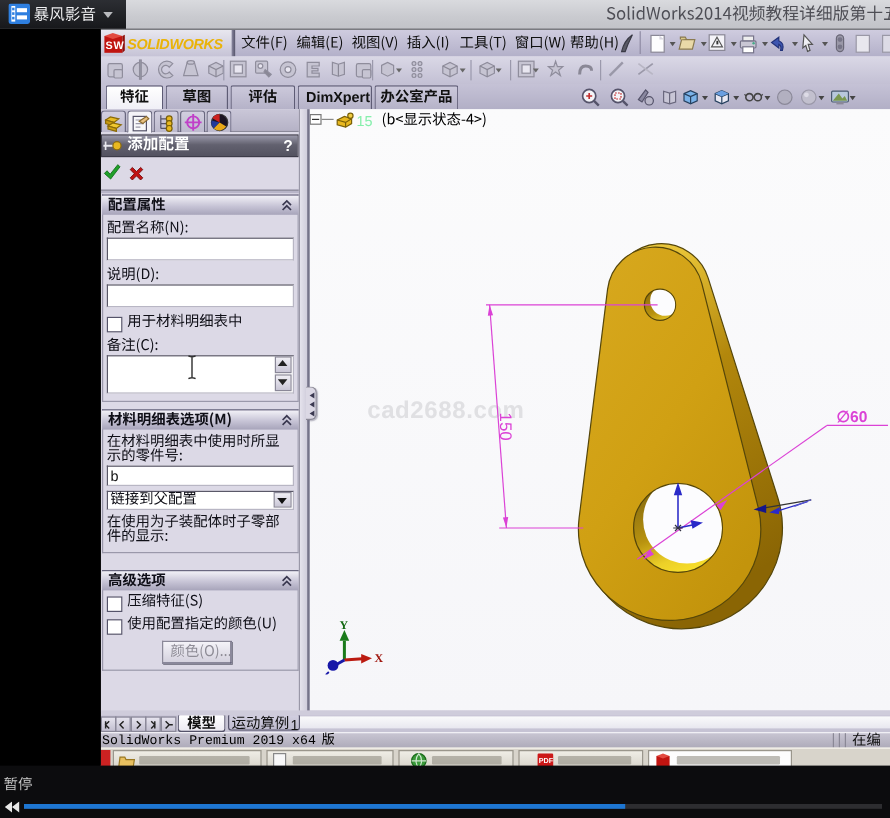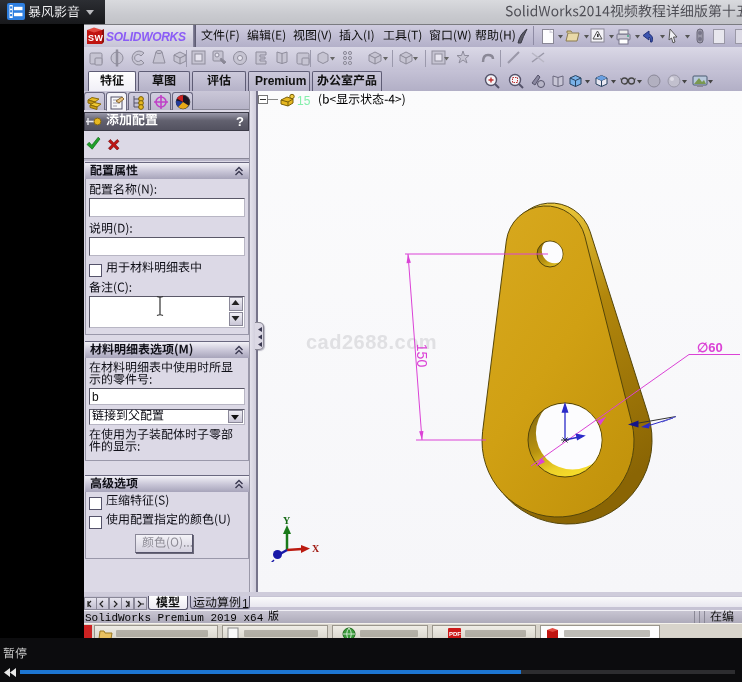--- a/index.html
+++ b/index.html
@@ -23,21 +23,21 @@
   </svg>
 <div style="position:absolute;left:84px;top:25px;width:658px;height:22px;background:linear-gradient(#cfccdf,#b3b0c9)"></div>
 <div style="position:absolute;left:84px;top:25px;width:112px;height:22px;background:linear-gradient(#e8e7ef,#c6c3d6)"></div>
 <svg style="position:absolute;left:86px;top:27px" width="19" height="19">
       <rect x="1" y="3" width="15" height="14" fill="#c01410"></rect>
       <path d="M1 3 L8 0.5 L16 3 L8 5.5 Z" fill="#e24a40"></path>
       <path d="M16 3 L16 17 L18 15 L18 2 Z" fill="#8f0e0a"></path>
       <text x="2" y="14" font-family="Liberation Sans" font-size="9" font-weight="bold" fill="#fff">S</text>
       <text x="8.6" y="14" font-family="Liberation Sans" font-size="9" font-weight="bold" fill="#fff">W</text>
     </svg>
-<div style="position:absolute;left:106px;top:30px;width:90px;height:15px;font:italic bold 12px 'Liberation Sans',sans-serif;color:#8b5cf6;letter-spacing:-0.3px">SOLIDWORKS</div>
+<div style="position:absolute;left:106px;top:30px;width:90px;height:15px;font:italic bold 12px 'Liberation Sans',sans-serif;color:#eab308;letter-spacing:-0.3px">SOLIDWORKS</div>
 <div style="position:absolute;left:193px;top:25px;width:3px;height:22px;background:linear-gradient(90deg,#8a88a0,#55536a)"></div>
 <svg style="position:absolute;left:201px;top:30px;overflow:visible" width="40" height="15">
     <path d="M5.1 -0.3C5.4 0.3 5.8 1.1 6 1.6L7 1.3C6.8 0.8 6.4 0 6 -0.6ZM0.6 1.6V2.5H2.5C3.2 4.3 4.1 5.9 5.4 7.2C4 8.3 2.4 9.1 0.4 9.7C0.6 9.9 0.9 10.3 1 10.5C3 9.9 4.7 9 6 7.8C7.4 9 9 9.9 11 10.5C11.1 10.2 11.4 9.8 11.6 9.6C9.7 9.2 8.1 8.3 6.7 7.2C7.9 6 8.9 4.4 9.6 2.5H11.4V1.6ZM6 6.6C4.9 5.4 4 4.1 3.4 2.5H8.5C7.9 4.1 7.1 5.5 6 6.6Z M15.8 5.5V6.4H19.2V10.6H20.1V6.4H23.4V5.5H20.1V2.9H22.9V2H20.1V-0.3H19.2V2H17.6C17.8 1.4 17.9 0.9 18 0.3L17.2 0.1C16.9 1.7 16.4 3.2 15.7 4.2C15.9 4.3 16.3 4.6 16.5 4.7C16.8 4.2 17.1 3.6 17.4 2.9H19.2V5.5ZM15.2 -0.4C14.6 1.4 13.5 3.2 12.4 4.4C12.5 4.6 12.8 5 12.9 5.2C13.3 4.8 13.6 4.4 14 3.8V10.5H14.9V2.4C15.3 1.6 15.7 0.7 16.1 -0.2Z M26.9 12 27.5 11.7C26.5 9.9 26 7.9 26 5.9C26 3.8 26.5 1.8 27.5 0.1L26.9 -0.2C25.8 1.6 25.1 3.5 25.1 5.9C25.1 8.2 25.8 10.2 26.9 12Z M29.3 9.6H30.4V5.7H33.7V4.7H30.4V1.7H34.3V0.8H29.3Z M35.9 12C37 10.2 37.6 8.2 37.6 5.9C37.6 3.5 37 1.6 35.9 -0.2L35.2 0.1C36.2 1.8 36.7 3.8 36.7 5.9C36.7 7.9 36.2 9.9 35.2 11.7Z" fill="#111"></path>
   </svg>
 <svg style="position:absolute;left:247px;top:30px;overflow:visible" width="41" height="15">
     <path d="M0.5 9 0.7 9.8C1.7 9.4 2.9 8.9 4.2 8.4L4 7.6C2.7 8.1 1.4 8.7 0.5 9ZM0.7 4.5C0.9 4.4 1.2 4.4 2.5 4.2C2 5 1.6 5.6 1.4 5.8C1 6.3 0.8 6.6 0.5 6.6C0.6 6.8 0.8 7.2 0.8 7.4C1 7.3 1.4 7.2 4.1 6.5C4 6.3 4 6 4 5.8L2 6.2C2.9 5.1 3.7 3.8 4.4 2.4L3.6 2C3.4 2.5 3.2 3 2.9 3.4L1.6 3.5C2.3 2.5 3 1.1 3.4 -0.2L2.6 -0.5C2.1 1 1.3 2.6 1.1 3C0.9 3.4 0.7 3.6 0.5 3.7C0.6 3.9 0.7 4.3 0.7 4.5ZM7.5 5.4V7.2H6.5V5.4ZM8.1 5.4H9V7.2H8.1ZM5.8 4.7V10.5H6.5V7.9H7.5V10.2H8.1V7.9H9V10.2H9.6V7.9H10.5V9.7C10.5 9.8 10.4 9.8 10.3 9.8C10.2 9.8 10 9.8 9.8 9.8C9.9 10 9.9 10.3 10 10.5C10.4 10.5 10.7 10.5 10.9 10.3C11.1 10.2 11.2 10 11.2 9.7V4.6L10.5 4.7ZM9.6 5.4H10.5V7.2H9.6ZM7.3 -0.3C7.5 0 7.6 0.5 7.8 0.8H5V3.4C5 5.3 4.9 7.9 3.8 9.9C3.9 9.9 4.3 10.2 4.5 10.4C5.6 8.4 5.8 5.6 5.8 3.6H11V0.8H8.7C8.6 0.4 8.4 -0.1 8.1 -0.6ZM5.8 1.6H10.2V2.9H5.8Z M18.6 0.6H21.8V1.8H18.6ZM17.8 -0.1V2.5H22.7V-0.1ZM13 5.6C13.1 5.5 13.4 5.4 13.8 5.4H14.9V7.2L12.5 7.6L12.7 8.5L14.9 8V10.5H15.8V7.8L17.1 7.6L17.1 6.8L15.8 7V5.4H16.9V4.6H15.8V2.8H14.9V4.6H13.8C14.1 3.8 14.4 2.8 14.7 1.8H16.9V0.9H15C15.1 0.5 15.2 0.1 15.2 -0.3L14.4 -0.5C14.3 -0 14.2 0.5 14.1 0.9H12.6V1.8H13.9C13.6 2.8 13.4 3.6 13.3 3.9C13.1 4.4 12.9 4.8 12.7 4.8C12.8 5 12.9 5.4 13 5.6ZM21.8 3.9V5H18.7V3.9ZM16.8 8.7 16.9 9.5 21.8 9.1V10.6H22.6V9L23.5 9L23.5 8.2L22.6 8.3V3.9H23.4V3.2H17.1V3.9H17.9V8.6ZM21.8 5.7V6.7H18.7V5.7ZM21.8 7.4V8.3L18.7 8.6V7.4Z M26.9 12 27.5 11.7C26.5 9.9 26 7.9 26 5.9C26 3.8 26.5 1.8 27.5 0.1L26.9 -0.2C25.8 1.6 25.1 3.5 25.1 5.9C25.1 8.2 25.8 10.2 26.9 12Z M29.3 9.6H34.5V8.7H30.4V5.4H33.7V4.5H30.4V1.7H34.3V0.8H29.3Z M36.3 12C37.4 10.2 38.1 8.2 38.1 5.9C38.1 3.5 37.4 1.6 36.3 -0.2L35.6 0.1C36.7 1.8 37.2 3.8 37.2 5.9C37.2 7.9 36.7 9.9 35.6 11.7Z" fill="#111"></path>
   </svg>
 <svg style="position:absolute;left:293px;top:30px;overflow:visible" width="41" height="15">
     <path d="M5.4 0.1V6.5H6.3V0.9H10V6.5H10.9V0.1ZM1.8 -0C2.3 0.4 2.7 1.1 3 1.5L3.7 1C3.5 0.6 3 1.8e-15 2.5 -0.5ZM7.6 1.8V4.2C7.6 6 7.3 8.3 4.2 9.9C4.4 10 4.7 10.4 4.8 10.6C6.6 9.6 7.6 8.3 8.1 7V9.4C8.1 10.2 8.4 10.4 9.2 10.4H10.3C11.3 10.4 11.5 9.9 11.6 8C11.4 7.9 11.1 7.8 10.8 7.6C10.8 9.4 10.7 9.7 10.3 9.7H9.3C9 9.7 8.9 9.6 8.9 9.3V6.3H8.3C8.5 5.6 8.5 4.8 8.5 4.2V1.8ZM0.8 1.6V2.4H3.7C3 3.9 1.7 5.4 0.5 6.3C0.6 6.4 0.8 6.9 0.9 7.2C1.4 6.8 1.8 6.4 2.3 5.9V10.5H3.1V5.4C3.6 5.9 4.1 6.6 4.3 7L4.9 6.3C4.7 6 3.8 5 3.4 4.5C3.9 3.7 4.4 2.8 4.8 1.9L4.3 1.5L4.1 1.6Z M16.5 6.3C17.5 6.5 18.7 6.9 19.4 7.2L19.7 6.6C19.1 6.3 17.8 5.9 16.9 5.7ZM15.3 7.8C17 8 19 8.5 20.2 8.9L20.6 8.2C19.4 7.8 17.3 7.3 15.7 7.2ZM13 0V10.6H13.9V10.1H22.1V10.6H23V0ZM13.9 9.3V0.9H22.1V9.3ZM17 1.1C16.4 2.1 15.3 3 14.3 3.6C14.5 3.8 14.8 4 14.9 4.2C15.3 3.9 15.7 3.6 16 3.3C16.4 3.7 16.8 4.1 17.3 4.4C16.3 4.9 15.2 5.2 14.1 5.4C14.2 5.6 14.4 6 14.5 6.2C15.7 5.9 17 5.5 18.1 4.8C19.1 5.4 20.2 5.8 21.4 6C21.5 5.8 21.7 5.5 21.9 5.4C20.8 5.2 19.8 4.8 18.8 4.4C19.7 3.8 20.5 3.1 21 2.3L20.5 2L20.3 2.1H17.2C17.4 1.8 17.6 1.6 17.7 1.4ZM16.5 2.8 16.6 2.8H19.7C19.3 3.2 18.7 3.6 18.1 4C17.5 3.7 16.9 3.3 16.5 2.8Z M26.9 12 27.5 11.7C26.5 9.9 26 7.9 26 5.9C26 3.8 26.5 1.8 27.5 0.1L26.9 -0.2C25.8 1.6 25.1 3.5 25.1 5.9C25.1 8.2 25.8 10.2 26.9 12Z M30.9 9.6H32.2L35 0.8H33.8L32.4 5.6C32.1 6.6 31.9 7.4 31.6 8.5H31.5C31.2 7.4 31 6.6 30.7 5.6L29.2 0.8H28.1Z M36.1 12C37.2 10.2 37.9 8.2 37.9 5.9C37.9 3.5 37.2 1.6 36.1 -0.2L35.5 0.1C36.5 1.8 37 3.8 37 5.9C37 7.9 36.5 9.9 35.5 11.7Z" fill="#111"></path>
   </svg>
@@ -255,21 +255,21 @@
   </svg>
 <div style="position:absolute;left:138px;top:71px;width:52px;height:20px;background:linear-gradient(#ccc9db,#b5b2c8);border:1px solid #5e5c75;border-bottom:none;border-radius:2px 2px 0 0;box-sizing:border-box"></div>
 <svg style="position:absolute;left:152.0px;top:75px;overflow:visible" width="26" height="15">
     <path d="M3.2 5.1H8.7V5.8H3.2ZM3.2 3.4H8.7V4.1H3.2ZM1.8 2.3V6.9H5.2V7.6H0.6V8.9H5.2V10.7H6.7V8.9H11.4V7.6H6.7V6.9H10.2V2.3ZM0.7 0.1V1.4H3.2V2.1H4.6V1.4H7.4V2.1H8.8V1.4H11.4V0.1H8.8V-0.6H7.4V0.1H4.6V-0.6H3.2V0.1Z M12.9 -0.1V10.7H14.2V10.2H21.7V10.7H23.2V-0.1ZM15.2 7.9C16.8 8.1 18.8 8.6 20 9H14.2V5.4C14.4 5.7 14.7 6.1 14.8 6.4C15.4 6.2 16.1 6 16.7 5.8L16.3 6.4C17.3 6.6 18.6 7 19.3 7.4L19.9 6.5C19.2 6.2 18.1 5.8 17.1 5.6C17.4 5.5 17.8 5.3 18.1 5.2C19 5.6 20 6 21.1 6.2C21.2 6 21.5 5.6 21.7 5.3V9H20.1L20.7 8C19.5 7.6 17.5 7.2 15.8 7ZM16.8 1.2C16.3 2 15.3 2.9 14.3 3.4C14.6 3.6 15 4.1 15.2 4.3C15.5 4.1 15.7 4 16 3.8C16.2 4 16.5 4.2 16.8 4.4C16 4.8 15.1 5 14.2 5.2V1.2ZM17 1.2H21.7V5.1C20.9 5 20 4.8 19.3 4.5C20.1 3.9 20.8 3.2 21.3 2.5L20.5 2L20.3 2.1H17.6C17.8 1.9 17.9 1.7 18 1.5ZM18 3.9C17.6 3.7 17.2 3.4 16.9 3.1H19.2C18.9 3.4 18.5 3.7 18 3.9Z" fill="#111"></path>
   </svg>
 <div style="position:absolute;left:192px;top:71px;width:54px;height:20px;background:linear-gradient(#ccc9db,#b5b2c8);border:1px solid #5e5c75;border-bottom:none;border-radius:2px 2px 0 0;box-sizing:border-box"></div>
 <svg style="position:absolute;left:207.0px;top:75px;overflow:visible" width="26" height="15">
     <path d="M9.9 1.8C9.7 2.7 9.5 3.9 9.2 4.6L10.3 4.9C10.6 4.2 10.9 3.1 11.2 2.1ZM4.5 2.1C4.8 3 5.1 4.1 5.1 4.9L6.4 4.6C6.3 3.8 6.1 2.7 5.8 1.8ZM0.9 0.5C1.5 1.1 2.4 1.9 2.8 2.4L3.7 1.5C3.3 0.9 2.4 0.2 1.8 -0.4ZM4.3 -0V1.3H7.1V5.4H4V6.7H7.1V10.7H8.6V6.7H11.6V5.4H8.6V1.3H11.2V-0ZM0.4 3.1V4.5H1.8V8.3C1.8 8.8 1.5 9.2 1.2 9.3C1.5 9.6 1.8 10.2 1.9 10.5C2.1 10.2 2.5 9.9 4.5 8.2C4.4 7.9 4.1 7.3 4 7L3.2 7.7V3.1L1.8 3.1Z M14.9 -0.6C14.3 1.2 13.2 2.9 12.2 4C12.4 4.3 12.8 5.1 12.9 5.5C13.2 5.2 13.4 4.9 13.7 4.6V10.7H15.1V2.4C15.5 1.6 15.9 0.7 16.3 -0.1ZM15.9 1.9V3.2H18.9V5.3H16.5V10.7H17.9V10.2H21.5V10.6H23V5.3H20.4V3.2H23.6V1.9H20.4V-0.6H18.9V1.9ZM17.9 8.8V6.7H21.5V8.8Z" fill="#111"></path>
   </svg>
 <div style="position:absolute;left:248px;top:71px;width:62px;height:20px;background:linear-gradient(#ccc9db,#b5b2c8);border:1px solid #5e5c75;border-bottom:none;border-radius:2px 2px 0 0;box-sizing:border-box"></div>
-<div style="position:absolute;left:255px;top:74px;width:62px;height:14px;font:bold 12px 'Liberation Sans',sans-serif;color:#111">Premium</div>
+<div style="position:absolute;left:255px;top:74px;width:62px;height:14px;font:bold 12px 'Liberation Sans',sans-serif;color:#111">DimXpert</div>
 <div style="position:absolute;left:312px;top:71px;width:70px;height:20px;background:linear-gradient(#ccc9db,#b5b2c8);border:1px solid #5e5c75;border-bottom:none;border-radius:2px 2px 0 0;box-sizing:border-box"></div>
 <svg style="position:absolute;left:317.0px;top:75px;overflow:visible" width="62" height="15">
     <path d="M1.9 3.6C1.5 4.7 0.9 5.9 0.2 6.7L1.6 7.5C2.2 6.6 2.8 5.2 3.2 4.1ZM4.2 -0.6V1.5H1V2.9H4.2C4.1 5.1 3.4 7.8 0.4 9.6C0.8 9.8 1.3 10.4 1.6 10.8C5 8.7 5.7 5.5 5.8 2.9H7.7C7.5 6.8 7.4 8.4 7 8.8C6.9 8.9 6.7 9 6.5 9C6.2 9 5.5 9 4.8 8.9C5.1 9.3 5.3 10 5.3 10.4C6 10.5 6.8 10.5 7.2 10.4C7.8 10.3 8.1 10.2 8.5 9.7C8.9 9.2 9.1 7.7 9.2 4.2C9.7 5.3 10.1 6.8 10.3 7.7L11.7 7.1C11.5 6.2 10.9 4.6 10.4 3.4L9.2 3.8L9.3 2.2C9.3 2 9.3 1.5 9.3 1.5H5.8V-0.6Z M15.6 -0.3C14.9 1.4 13.8 3.1 12.5 4.1C12.8 4.3 13.5 4.9 13.8 5.1C15.1 4 16.4 2.1 17.1 0.1ZM20.3 -0.4 18.9 0.2C19.8 1.9 21.2 3.9 22.5 5.1C22.7 4.7 23.3 4.2 23.7 3.9C22.5 2.8 21 1.1 20.3 -0.4ZM13.8 10.1C14.4 9.8 15.2 9.8 21 9.3C21.4 9.8 21.6 10.3 21.8 10.7L23.2 9.9C22.7 8.8 21.5 7.1 20.5 5.7L19.1 6.4C19.5 6.9 19.9 7.4 20.2 8L15.7 8.3C16.8 7 18 5.3 18.9 3.7L17.2 3C16.4 5 14.9 7.1 14.4 7.6C13.9 8.1 13.6 8.4 13.3 8.6C13.5 9 13.7 9.8 13.8 10.1Z M25.8 6.8V8.1H29.2V9.1H24.7V10.3H35.4V9.1H30.7V8.1H34.4V6.8H30.7V5.9H29.2V6.8ZM29 -0.4C29.1 -0.1 29.3 0.1 29.4 0.4H24.7V2.7H26.1V3.6H27.8C27.4 4.1 26.9 4.4 26.7 4.5C26.4 4.8 26.1 4.9 25.9 5C26 5.3 26.2 6 26.3 6.2C26.8 6 27.4 6 32.8 5.5C33.1 5.8 33.3 6.1 33.5 6.3L34.6 5.5C34.1 5 33.3 4.2 32.6 3.6H34V2.7H35.3V0.4H31C30.8 1.8e-15 30.6 -0.4 30.4 -0.8ZM31.2 4 31.8 4.6 28.3 4.8C28.8 4.4 29.3 4 29.7 3.6H31.8ZM26.1 2.4V1.7H33.8V2.4Z M40.8 -0.3C41 -0 41.2 0.3 41.4 0.6H37.2V2H40L39 2.5C39.3 2.9 39.6 3.5 39.8 3.9H37.3V5.6C37.3 6.8 37.2 8.6 36.3 9.8C36.6 10 37.3 10.5 37.5 10.8C38.6 9.4 38.8 7.1 38.8 5.6V5.3H47.2V3.9H44.7L45.7 2.5L44.1 2C43.9 2.6 43.5 3.4 43.2 3.9H40.4L41.2 3.6C41.1 3.1 40.7 2.5 40.3 2H47V0.6H43.1C42.9 0.3 42.6 -0.3 42.3 -0.6Z M51.9 1.3H56.1V2.9H51.9ZM50.5 -0.1V4.2H57.6V-0.1ZM48.8 5.2V10.7H50.2V10.1H52V10.6H53.4V5.2ZM50.2 8.7V6.6H52V8.7ZM54.4 5.2V10.7H55.8V10.1H57.8V10.6H59.2V5.2ZM55.8 8.7V6.6H57.8V8.7Z" fill="#111"></path>
   </svg>
 <svg style="position:absolute;left:484px;top:73px" width="16" height="16">
     <circle cx="7" cy="7" r="5.5" fill="#f4f4f8" stroke="#55536a" stroke-width="1.4"></circle>
     <path d="M11 11 L15 15" stroke="#55536a" stroke-width="2"></path>
     <path d="M4.5 7 L9.5 7 M7 4.5 L7 9.5" stroke="#c03030" stroke-width="1.4"></path>
   </svg>
 <svg style="position:absolute;left:508px;top:73px" width="16" height="16">

